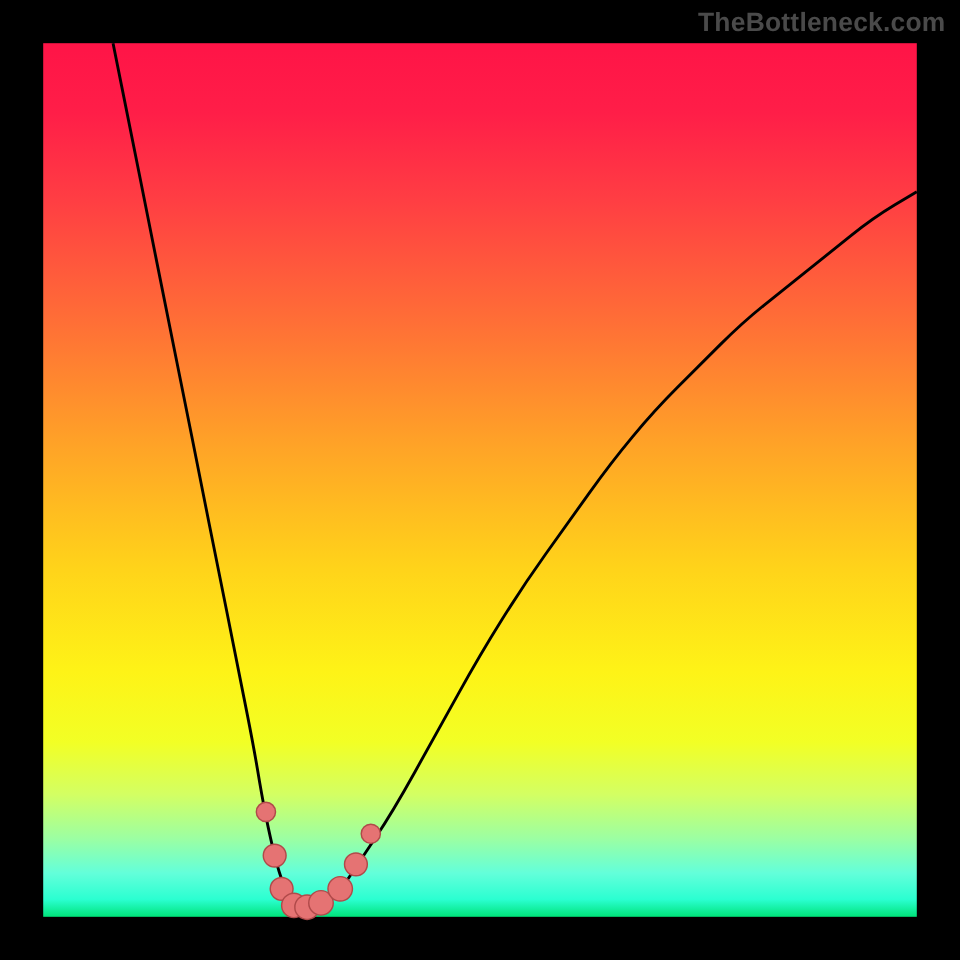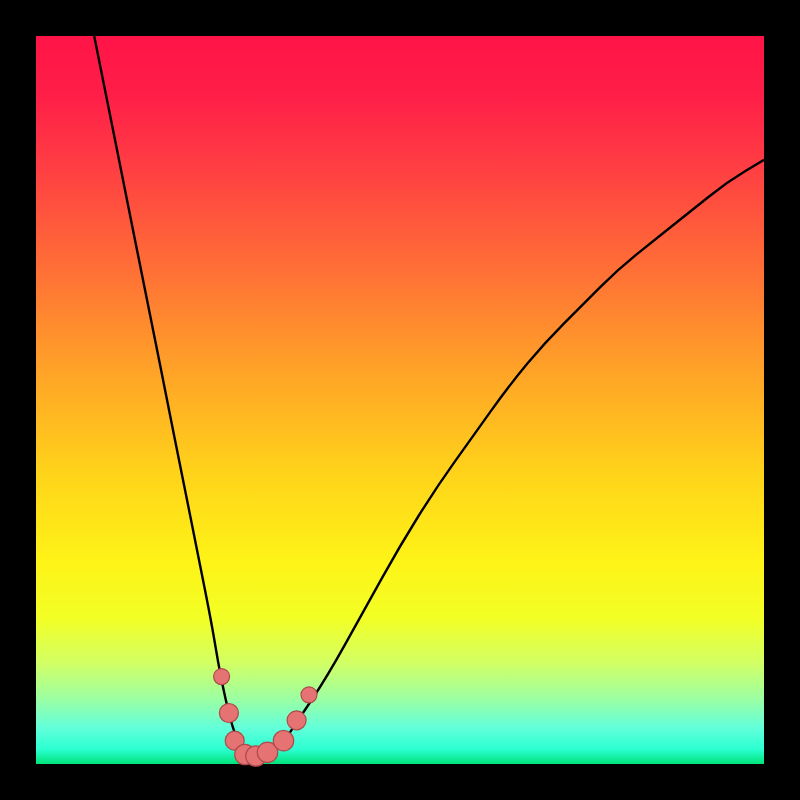--- a/index.html
+++ b/index.html
@@ -59,20 +59,21 @@
     top: 0;
     width: 728px;
     height: 728px;
     overflow: visible;
   }
 </style>
 </head>
 <body>
 
 <div class="frame">
+  <div class="watermark">TheBottleneck.com</div>
   <div class="plot">
     <svg class="curve" viewBox="0 0 728 728">
       <path id="curve-path" fill="none" stroke="#000000" stroke-width="2.4" d="M 58.2 0.0 Q 58.2 0.0 65.5 36.4 Q 72.8 72.8 80.1 109.2 Q 87.4 145.6 94.6 182.0 Q 101.9 218.4 109.2 254.8 Q 116.5 291.2 123.8 327.6 Q 131.0 364.0 138.3 400.4 Q 145.6 436.8 152.9 473.2 Q 160.2 509.6 167.4 546.0 Q 174.7 582.4 178.4 604.2 Q 182.0 626.1 185.6 644.3 Q 189.3 662.5 192.9 677.0 Q 196.6 691.6 200.2 700.7 Q 203.8 709.8 207.5 713.4 Q 211.1 717.1 214.8 718.9 Q 218.4 720.7 222.0 720.7 Q 225.7 720.7 229.3 718.9 Q 233.0 717.1 240.2 711.6 Q 247.5 706.2 254.8 695.2 Q 262.1 684.3 276.6 662.5 Q 291.2 640.6 309.4 607.9 Q 327.6 575.1 345.8 542.4 Q 364.0 509.6 382.2 480.5 Q 400.4 451.4 418.6 425.9 Q 436.8 400.4 455.0 374.9 Q 473.2 349.4 491.4 327.6 Q 509.6 305.8 527.8 287.6 Q 546.0 269.4 564.2 251.2 Q 582.4 233.0 600.6 218.4 Q 618.8 203.8 637.0 189.3 Q 655.2 174.7 673.4 160.2 Q 691.6 145.6 709.8 134.7 T 728.0 123.8"></path>
       <g id="markers">
           <circle cx="185.6" cy="640.6" r="8.0" fill="#e57373" stroke="#b04a4a" stroke-width="1.2"></circle>
           <circle cx="192.9" cy="677.0" r="9.5" fill="#e57373" stroke="#b04a4a" stroke-width="1.2"></circle>
           <circle cx="198.7" cy="704.7" r="9.5" fill="#e57373" stroke="#b04a4a" stroke-width="1.2"></circle>
           <circle cx="208.9" cy="718.5" r="10.2" fill="#e57373" stroke="#b04a4a" stroke-width="1.2"></circle>
           <circle cx="219.9" cy="720.0" r="10.2" fill="#e57373" stroke="#b04a4a" stroke-width="1.2"></circle>
           <circle cx="231.5" cy="716.4" r="10.2" fill="#e57373" stroke="#b04a4a" stroke-width="1.2"></circle>

